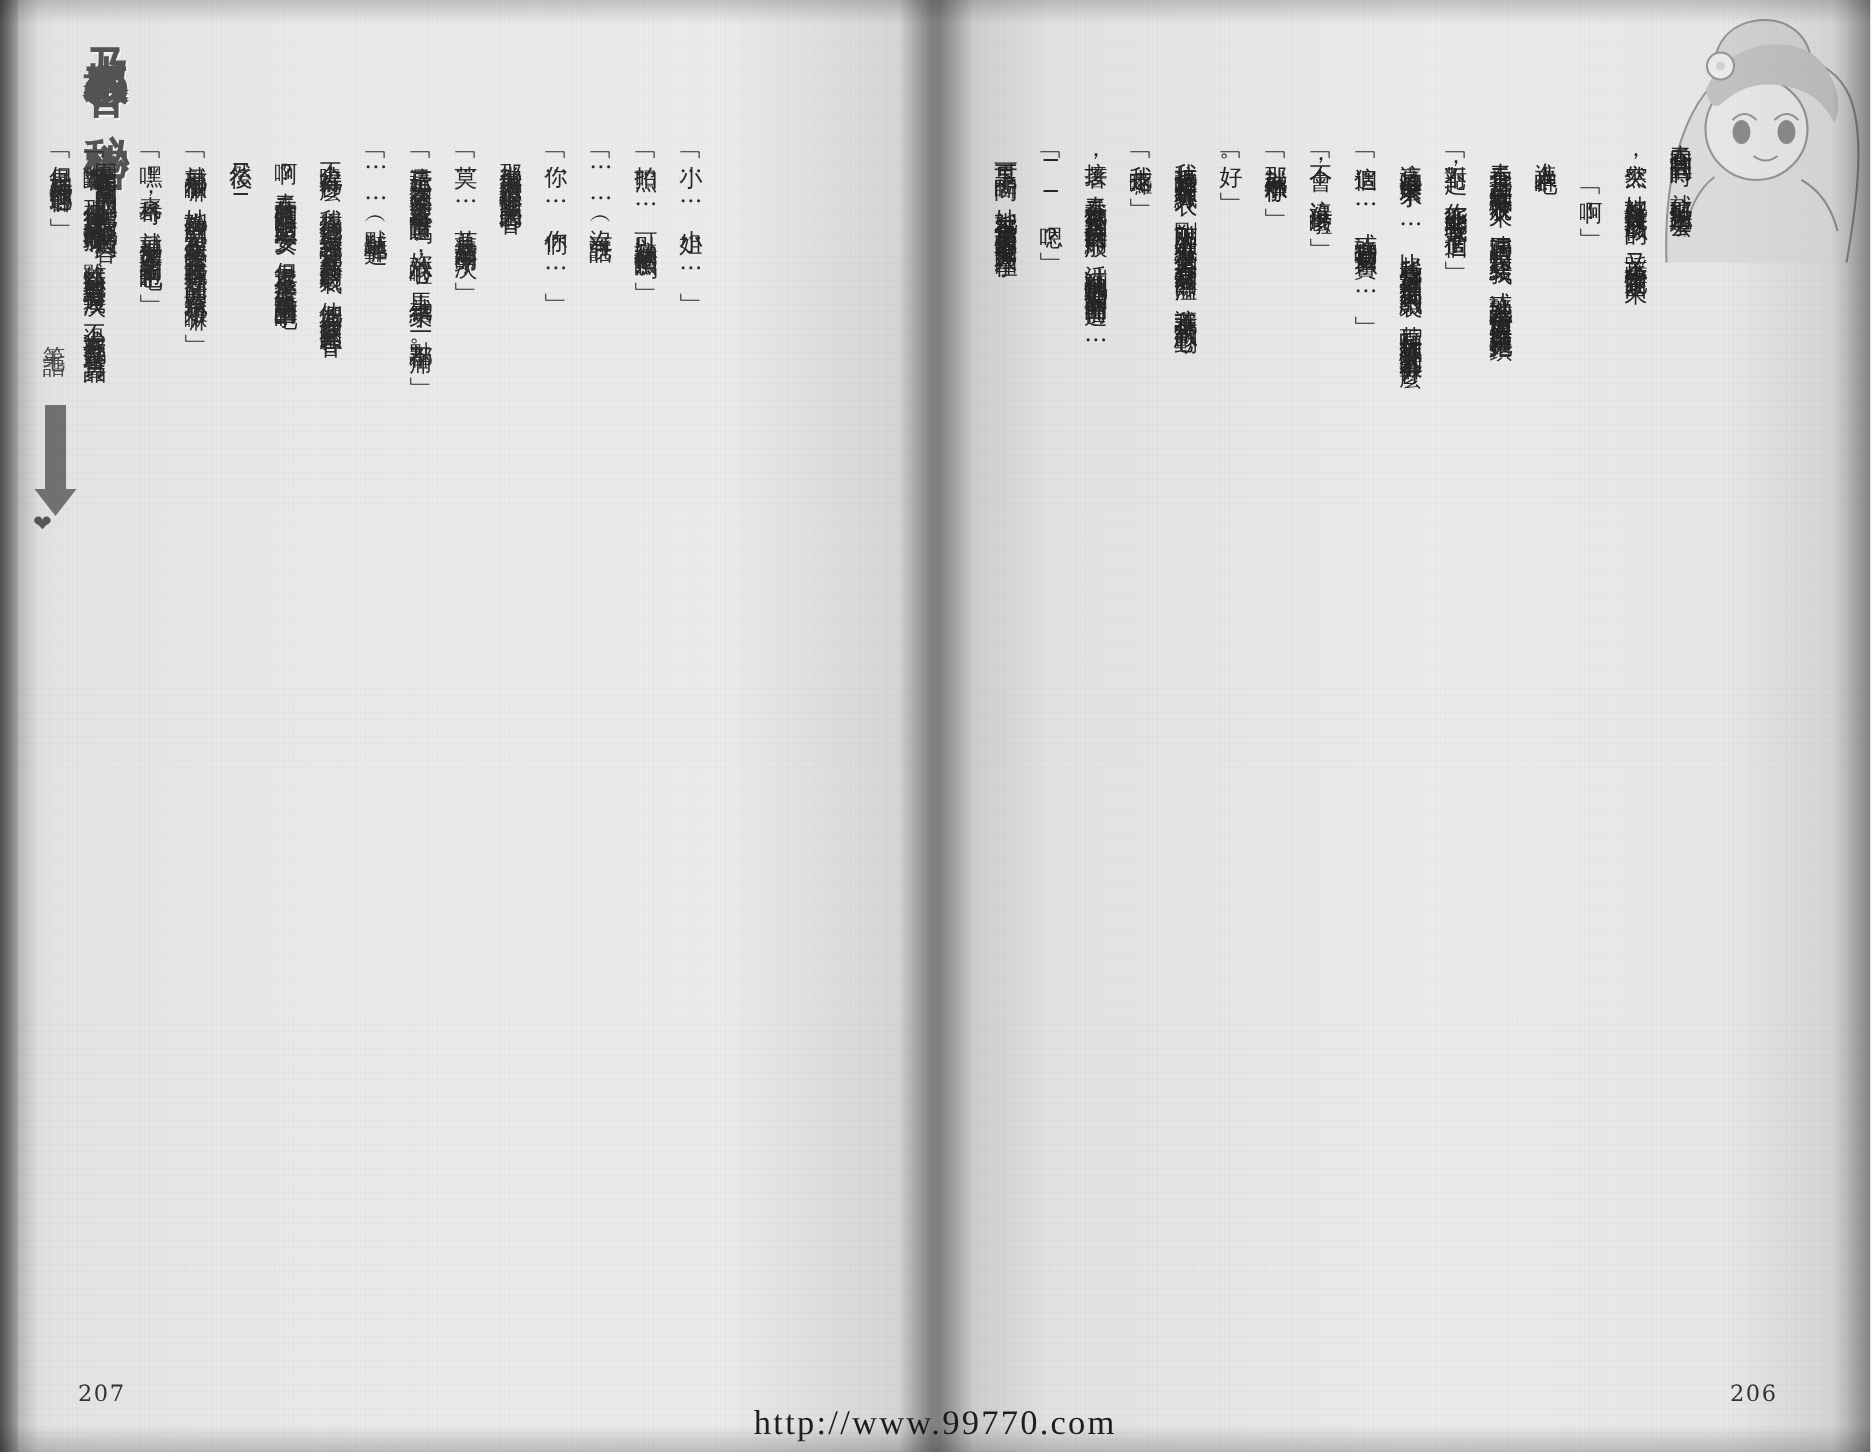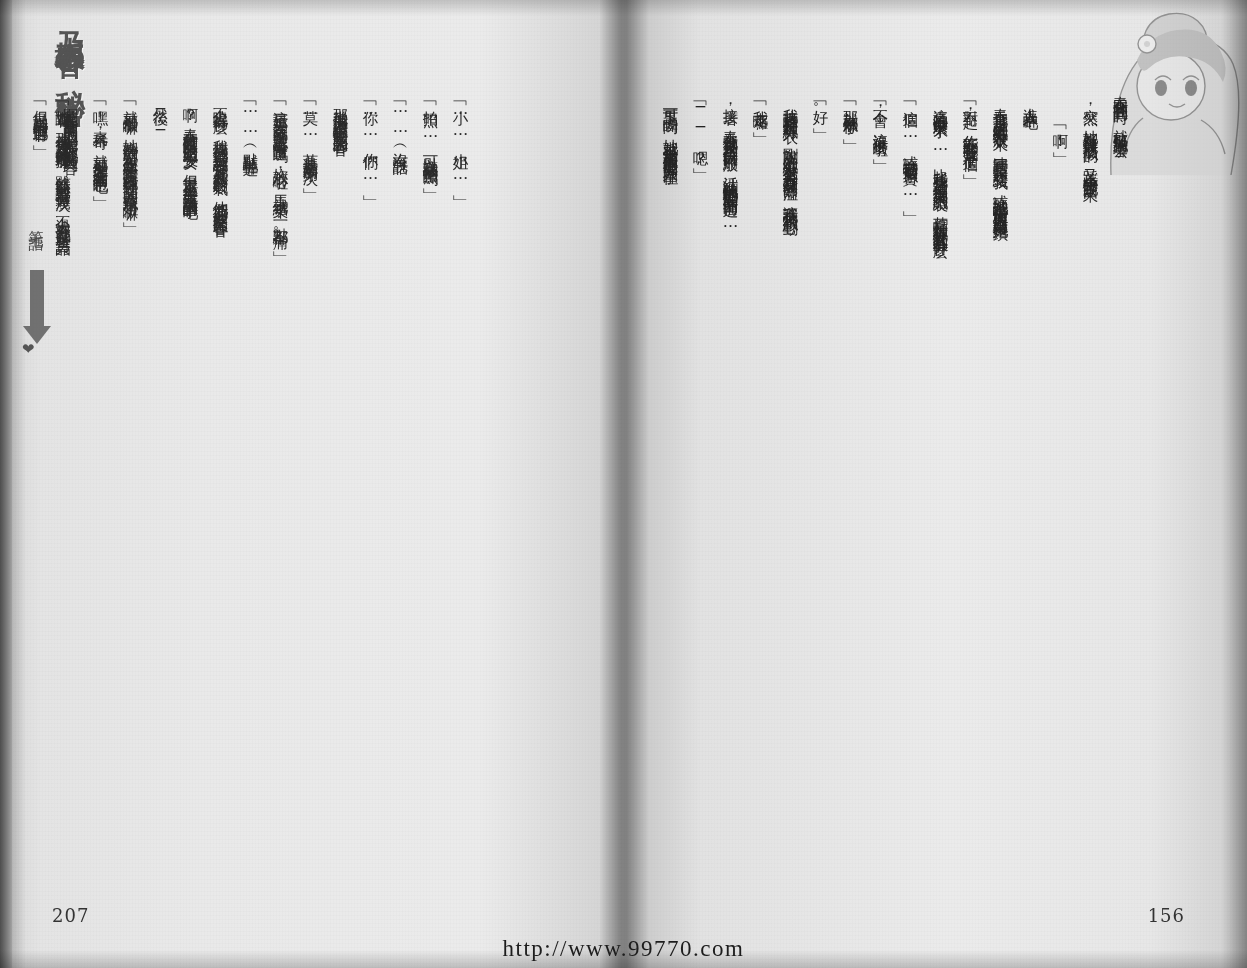--- a/index.html
+++ b/index.html
@@ -145,23 +145,23 @@
     right: 6px;
     top: 0;
     width: 190px;
     height: 180px;
     overflow: hidden;
     opacity: 0.95;
   }
 
   .page-number {
     position: absolute;
-    bottom: 42px;
-    font-family: "DejaVu Serif", serif;
-    font-size: 18px;
+    bottom: 30px;
+    font-family: "DejaVu Serif", serif;
+    font-size: 15px;
     color: #333;
     letter-spacing: 1px;
     margin-top: 17px;
   }
   #pn-left { left: 52px; }
   #pn-right { right: 62px; }
 
   .watermark {
     position: absolute;
     left: 0;
@@ -245,21 +245,21 @@
     <div class="vcol" style="left:872px;">「不會，這沒什麼啦！」</div>
     <div class="vcol" style="left:902px;">「這個……或許它們是個累贅……」</div>
     <div class="vcol" style="left:932px;">這真的沒什麼大不了……比起我身邊這三個沉甸甸的紙袋，草帽和針織外衣真的不算什麼。</div>
     <div class="vcol" style="left:962px;">「對不起，你能不能替我拿一下這個？」</div>
     <div class="vcol" style="left:992px;">春香把身上穿的針織外衣脫下來，連同草帽一起交給我，或許她認為這兩樣東西會妨礙她鑽</div>
     <div class="vcol" style="left:1022px;top:96px;">進人群吧？</div>
     <div class="vcol" style="left:1052px;top:120px;">「啊！」</div>
     <div class="vcol" style="left:1082px;top:96px;">突然，她好像發現什麼似的，又踩著小碎步跑了回來。</div>
     <div class="vcol" style="left:1112px;top:84px;">春香回答的同時，就往那兒跑過去了。</div>
 
-    <div class="page-number" id="pn-right">156</div>
+    <div class="page-number" id="pn-right">206</div>
   </div>
 
   <div class="gutter"></div>
   <div class="edge-shadow-left"></div>
   <div class="edge-shadow-right"></div>
   <div class="edge-shadow-top"></div>
   <div class="edge-shadow-bottom"></div>
 
   <div class="watermark">http://www.99770.com</div>
 </div>

